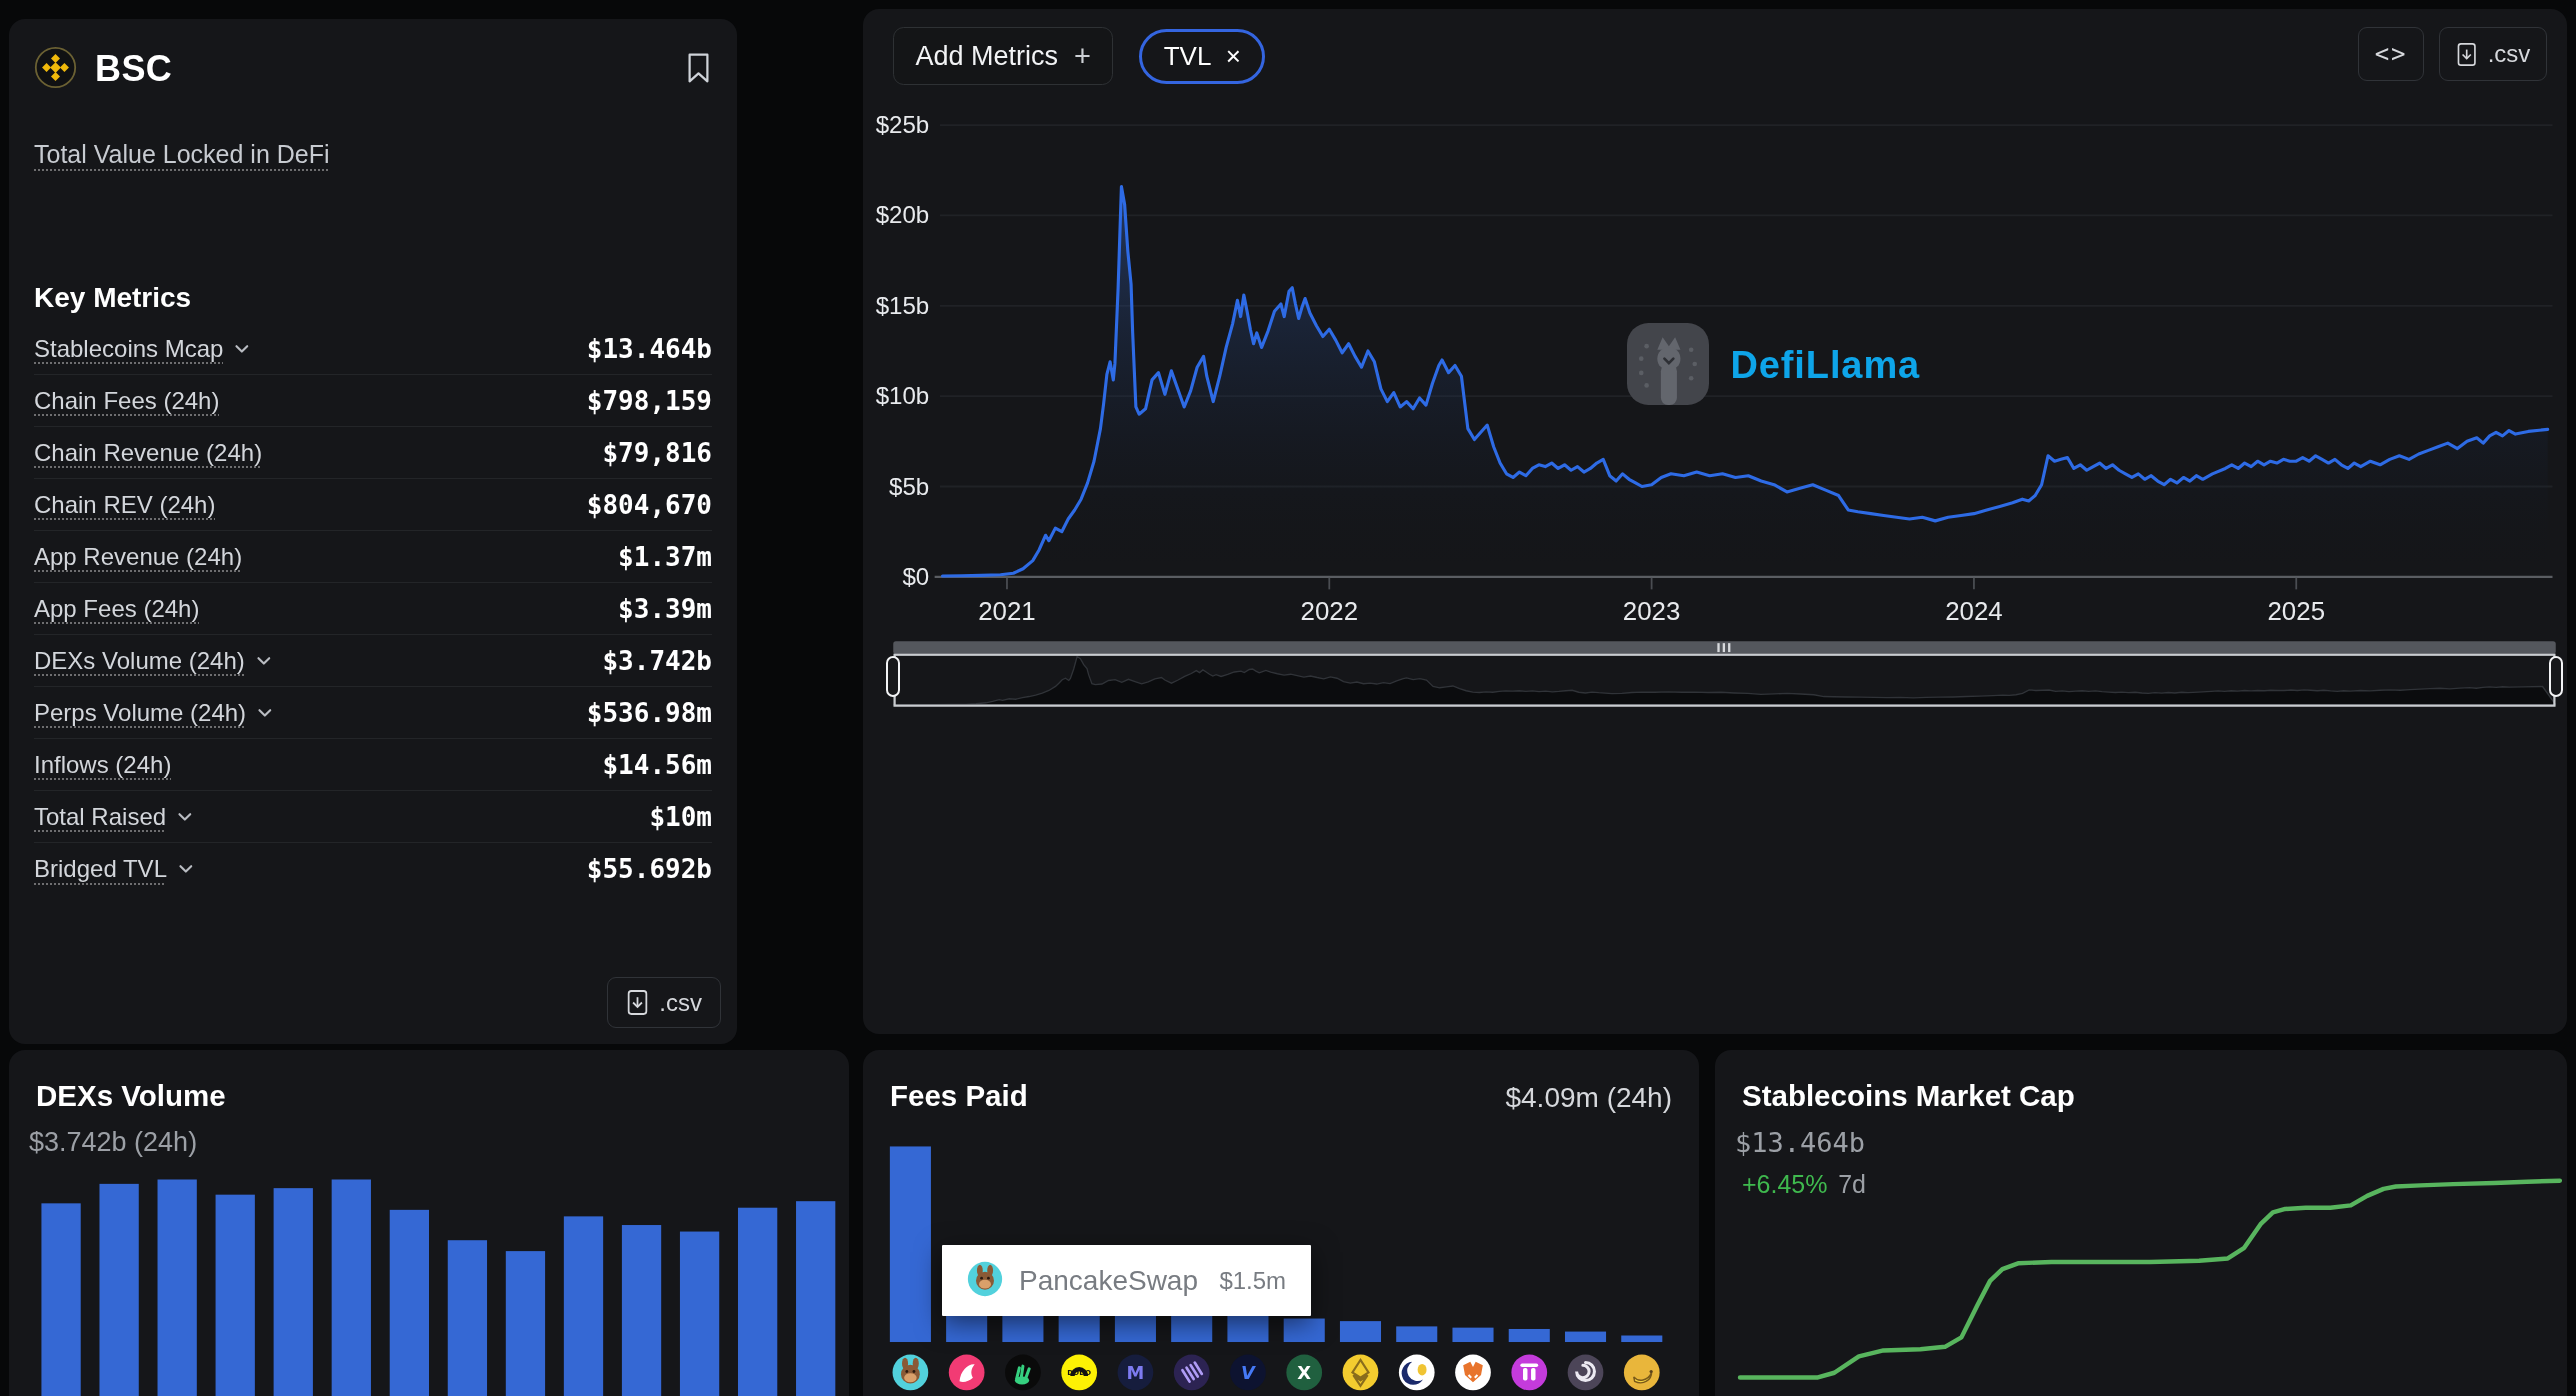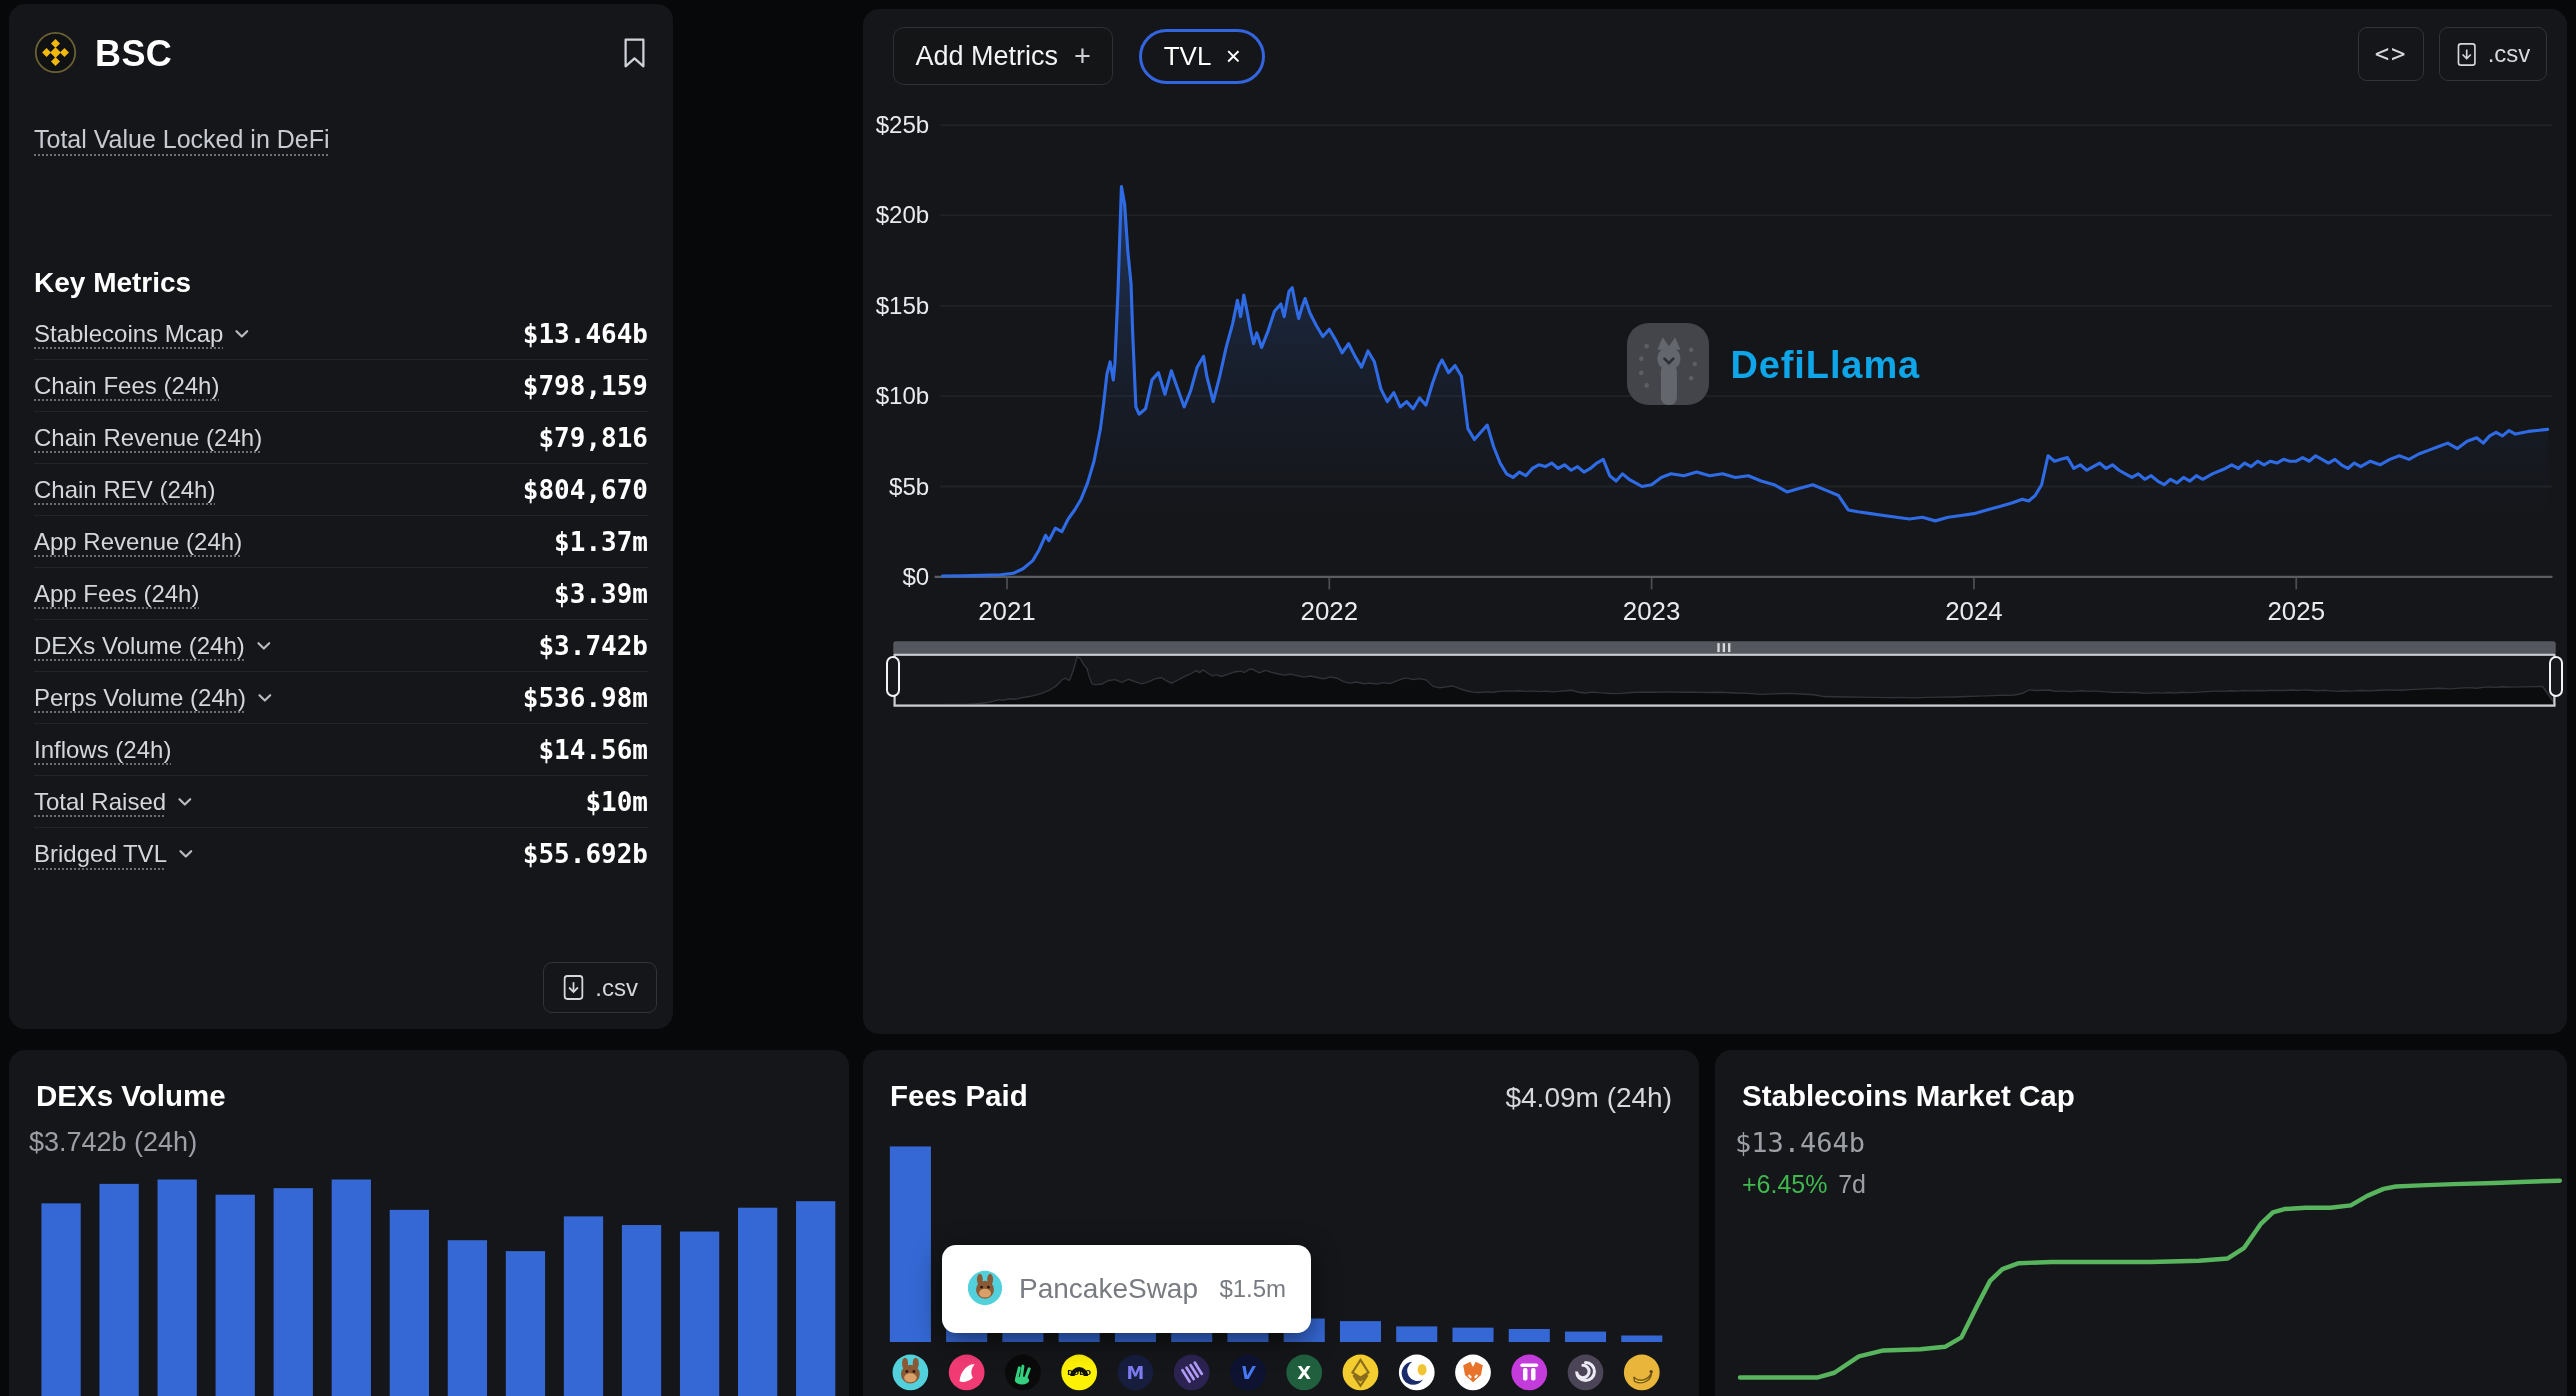--- a/index.html
+++ b/index.html
@@ -8,21 +8,21 @@
     background:#070809; overflow:hidden; position:relative;
     font-family:"Liberation Sans", sans-serif; color:#fff;
   }
   .card { position:absolute; background:#151619; border-radius:16px; }
   .num { font-family:"DejaVu Sans Mono", monospace; font-weight:700; }
   .dotted { text-decoration-line:underline; text-decoration-style:dotted;
             text-decoration-thickness:1.8px; text-underline-offset:6.3px;
             text-decoration-color:rgba(255,255,255,.38); }
 
   
-  #card-left { left:9px; top:4px; width:664px; height:1025px; }
+  #card-left { left:9px; top:19px; width:728px; height:1025px; }
   .lc-header { position:absolute; top:27px; left:25px; right:25px;
                display:flex; align-items:center; gap:18px; }
   .lc-title { font-size:36px; font-weight:700; letter-spacing:0.4px; }
   .lc-bookmark { margin-left:auto; background:none; border:none; cursor:pointer; }
   .lc-tvl-label { position:absolute; top:121px; left:25px; font-size:25px; color:#c7cbd1; }
   .lc-value-row { position:absolute; top:157px; left:25px; right:25px;
                   display:flex; align-items:center; }
   .lc-tvl-value { font-size:46px; color:#fff; }
   .lc-change-wrap { margin-left:auto; display:flex; align-items:center; gap:12.5px; }
   .lc-change { font-size:26px; color:#3fb94e; text-decoration-line:underline;
@@ -70,22 +70,22 @@
   #card-dexs  { left:9px;   top:1050px; width:840px; height:384px; overflow:hidden; }
   #card-fees  { left:863px;  top:1050px; width:836px; height:384px; overflow:hidden; }
   #card-stable{ left:1715px; top:1050px; width:852px; height:384px; overflow:hidden; }
   .bc-title { position:absolute; top:29px; left:27px; font-size:29.5px; font-weight:700; }
   .bc-sub   { position:absolute; top:77px; left:20px; font-size:27px; color:#9ca0a6; }
   .bc-change-row { position:absolute; top:120px; left:27px; font-size:25px; color:#9ca0a6;
                    display:flex; gap:10.7px; }
   .bc-change { color:#3fb94e; }
   .fees-right { position:absolute; top:32px; right:27px; font-size:28px; color:#d6d8dc; }
   .bottom-svg { position:absolute; left:0; top:0; }
-  .tooltip { position:absolute; left:79px; top:195px; height:88px; background:#fff;
-             border-radius:14px; display:flex; align-items:center; gap:16px;
+  .tooltip { position:absolute; left:79px; top:195px; height:71px; background:#fff;
+             border-radius:1px; display:flex; align-items:center; gap:16px;
              padding:0 25px; box-shadow:0 7.1px 27px rgba(0,0,0,.55); z-index:4; }
   .tooltip-text { font-size:28px; color:#787c82; white-space:nowrap; }
   .tooltip-value { font-size:24px; color:#787c82; margin-left:5.4px; }
 </style>
 </head>
 <body>
 
 <div class="card" id="card-left">
   <div class="lc-header">
     <span id="bsc-logo"><svg width="43" height="43" viewBox="0 0 48 48">

